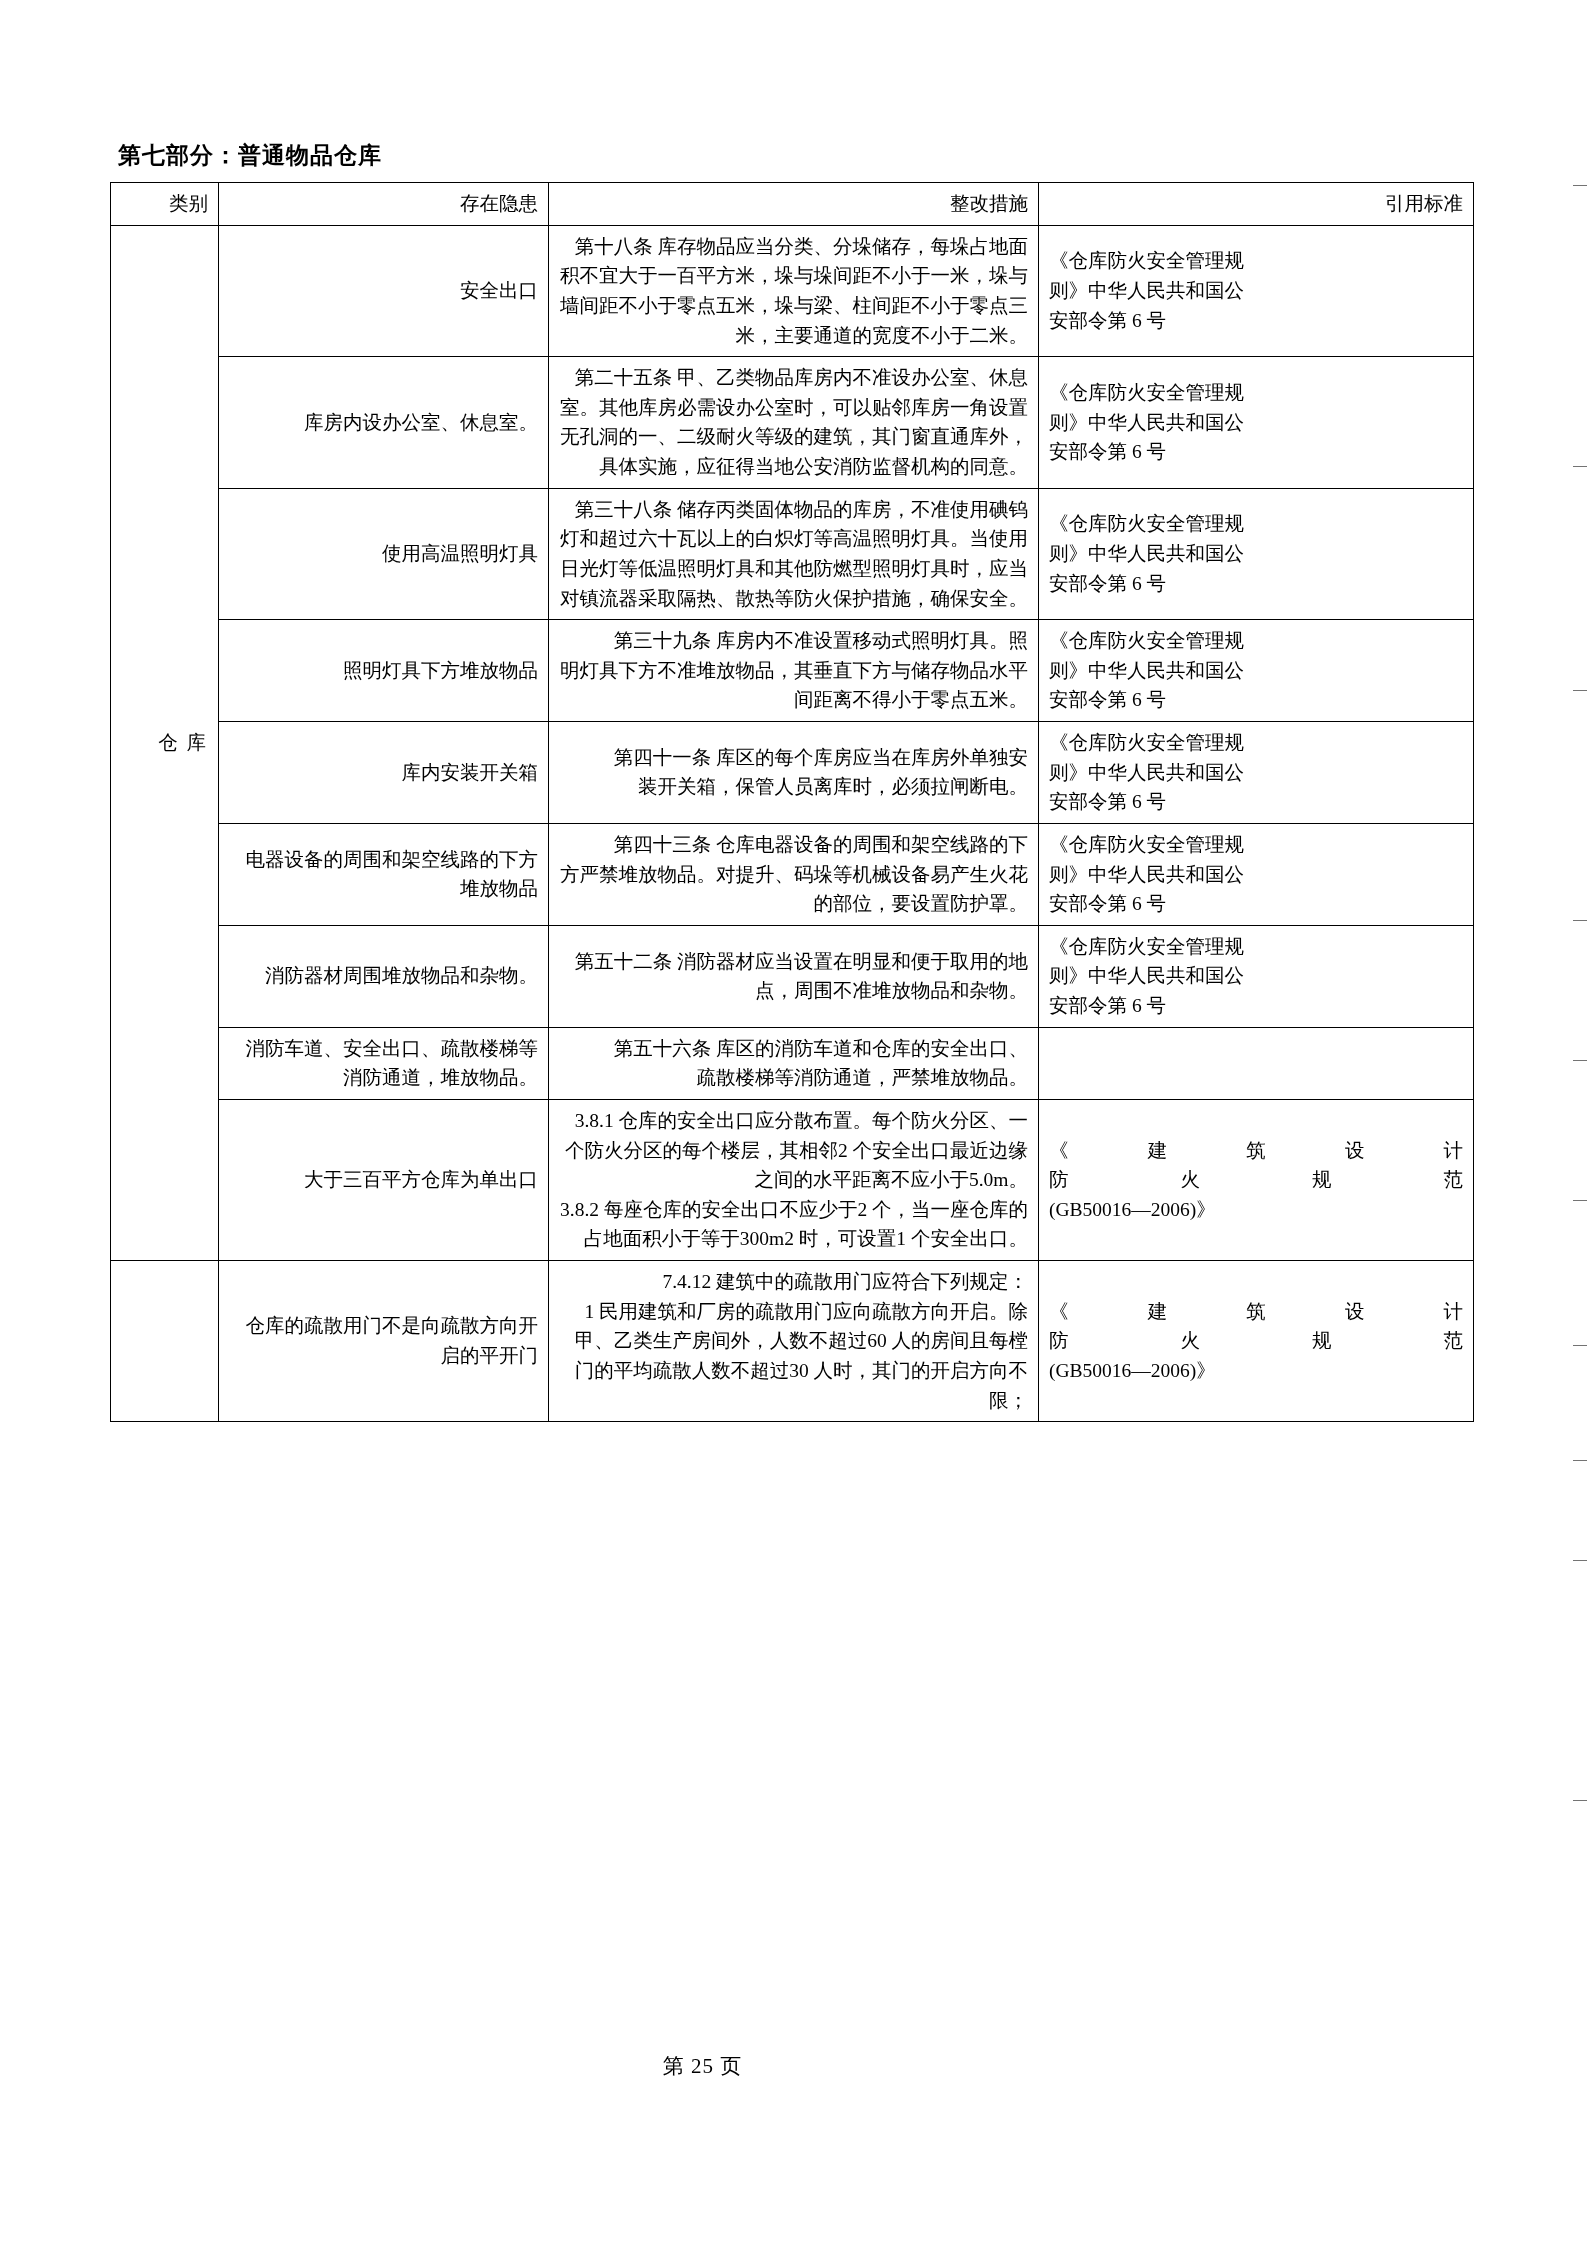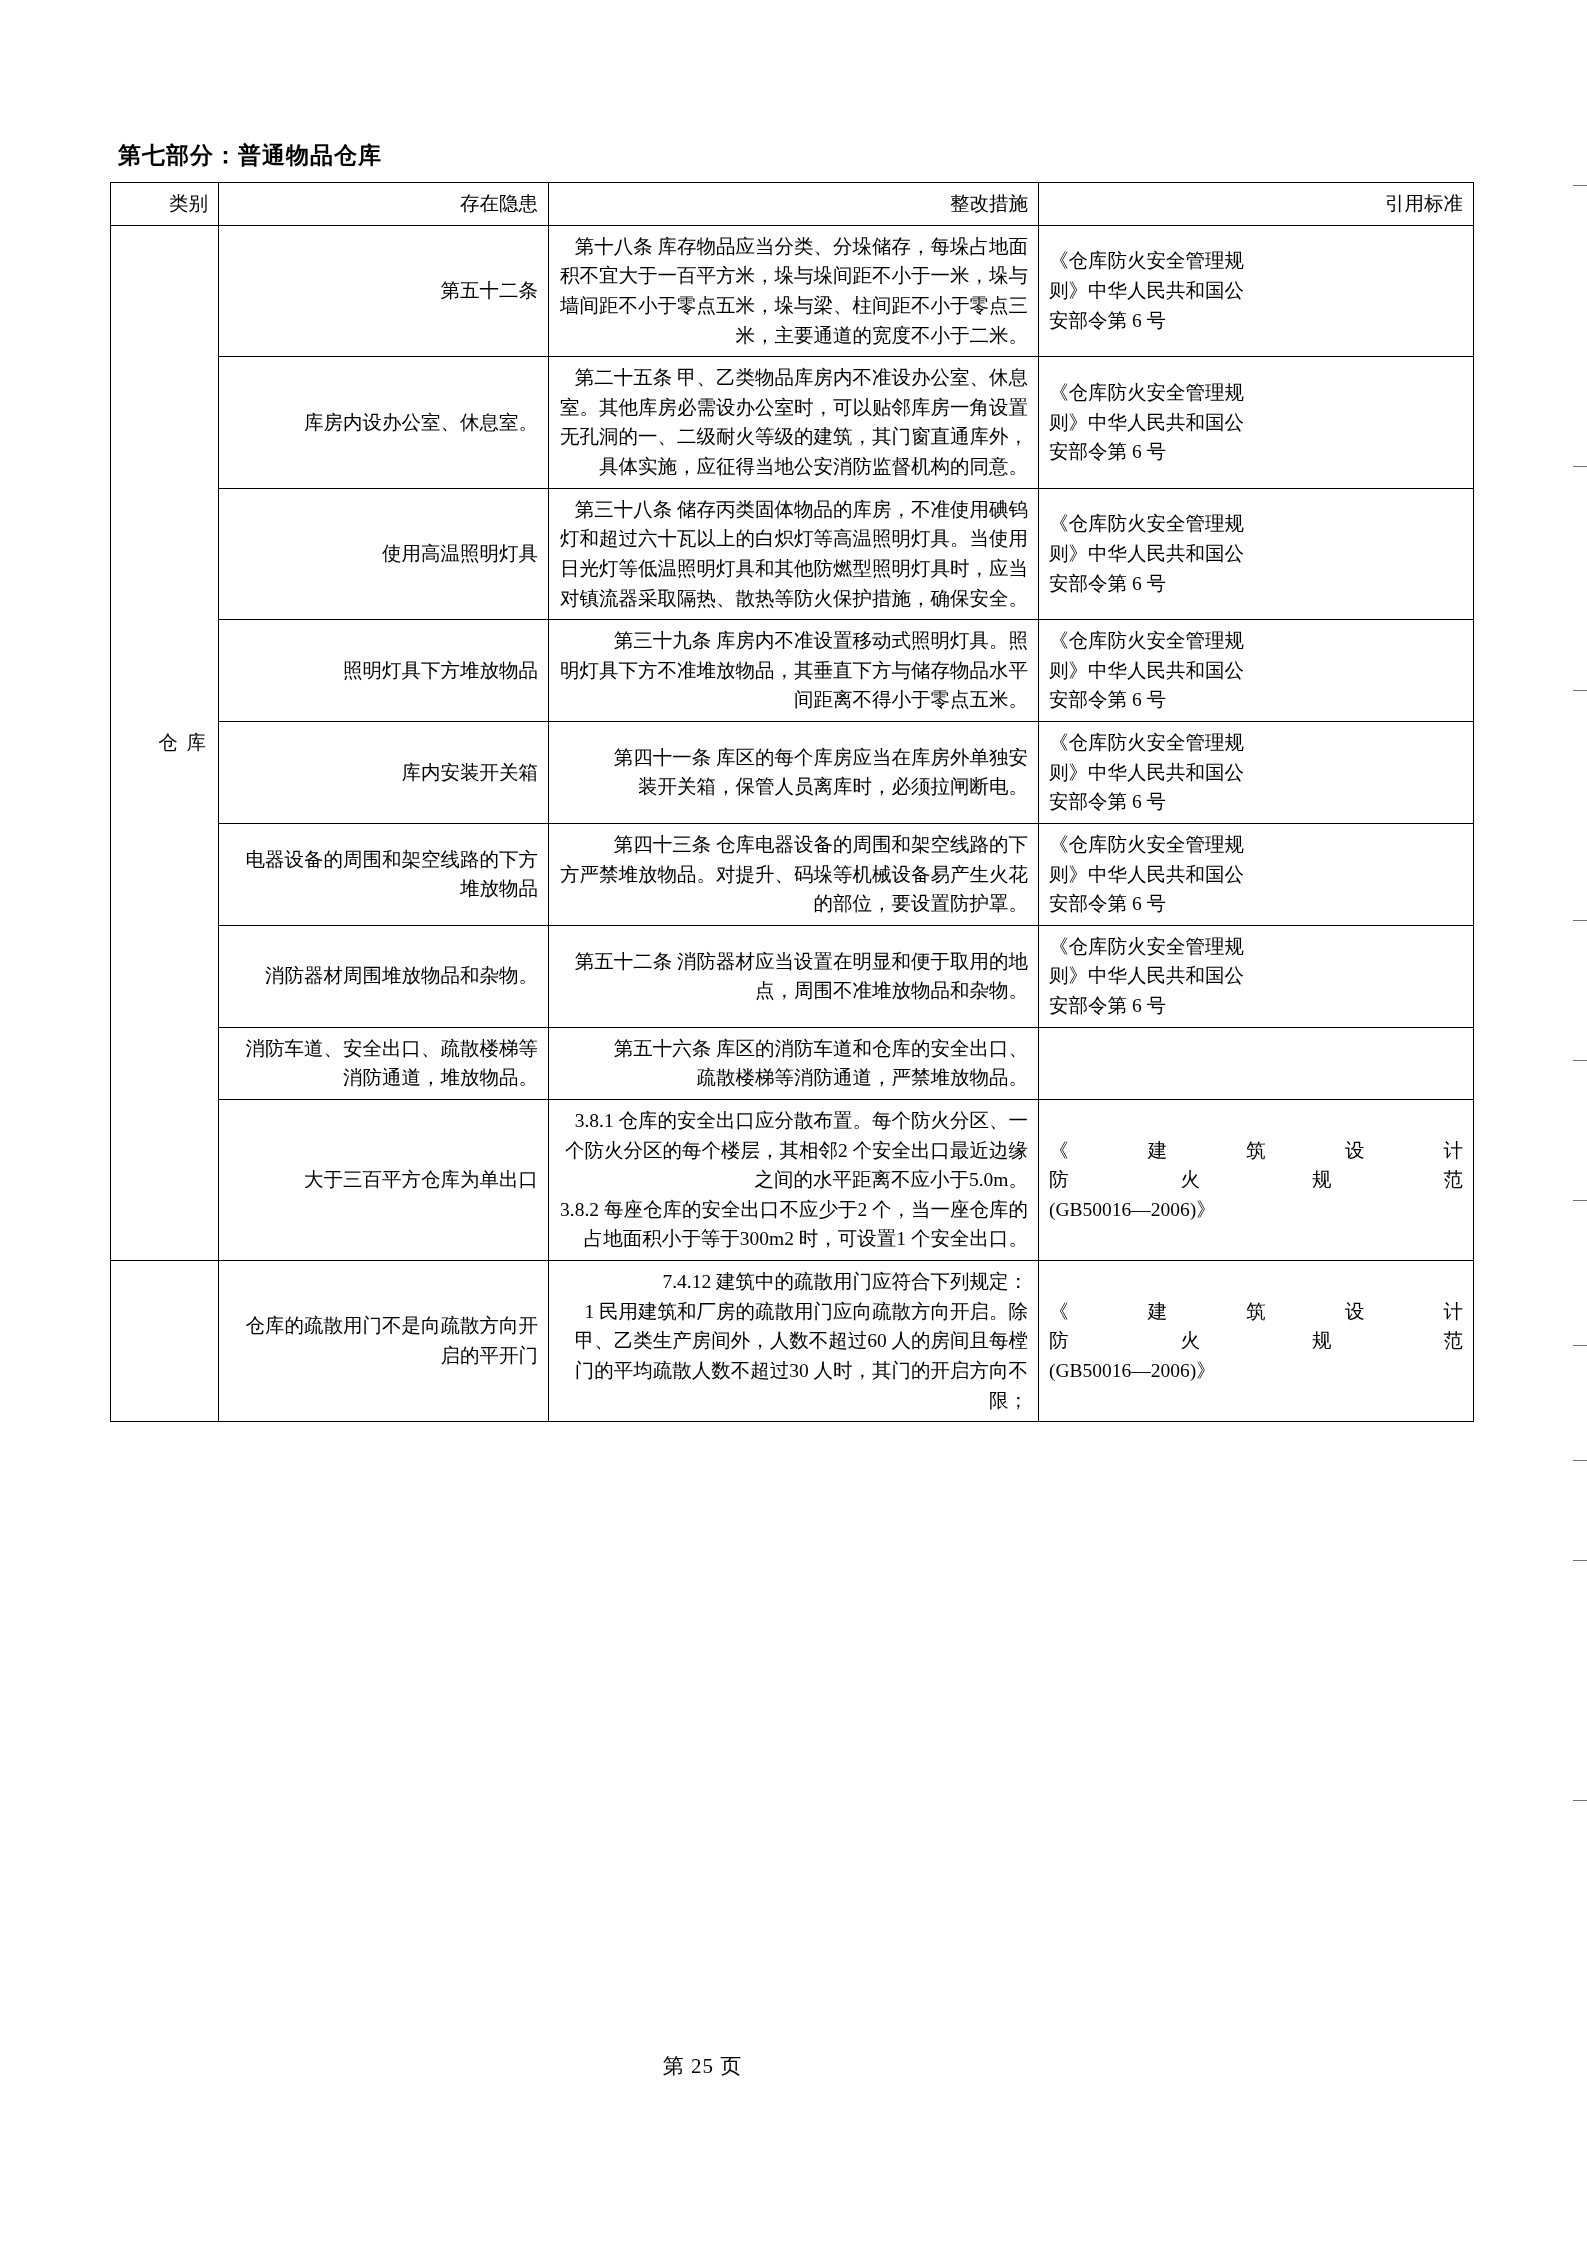--- a/index.html
+++ b/index.html
@@ -130,21 +130,21 @@
         <th class="hdr">类别</th>
         <th class="hdr">存在隐患</th>
         <th class="hdr">整改措施</th>
         <th class="hdr">引用标准</th>
       </tr>
     </thead>
     <tbody>
 
       <tr>
         <td class="cat" rowspan="9">仓 库</td>
-        <td class="hazard">第五十二条</td>
+        <td class="hazard">安全出口</td>
         <td class="measure">第十八条 库存物品应当分类、分垛储存，每垛占地面积不宜大于一百平方米，垛与垛间距不小于一米，垛与墙间距不小于零点五米，垛与梁、柱间距不小于零点三米，主要通道的宽度不小于二米。</td>
         <td class="std">
           <span class="std-just">《仓库防火安全管理规</span>
           <span class="std-just">则》中华人民共和国公</span>
           <span class="std-just">安部令第 6 号</span>
         </td>
       </tr>
 
       <tr>
         <td class="hazard">库房内设办公室、休息室。</td>

